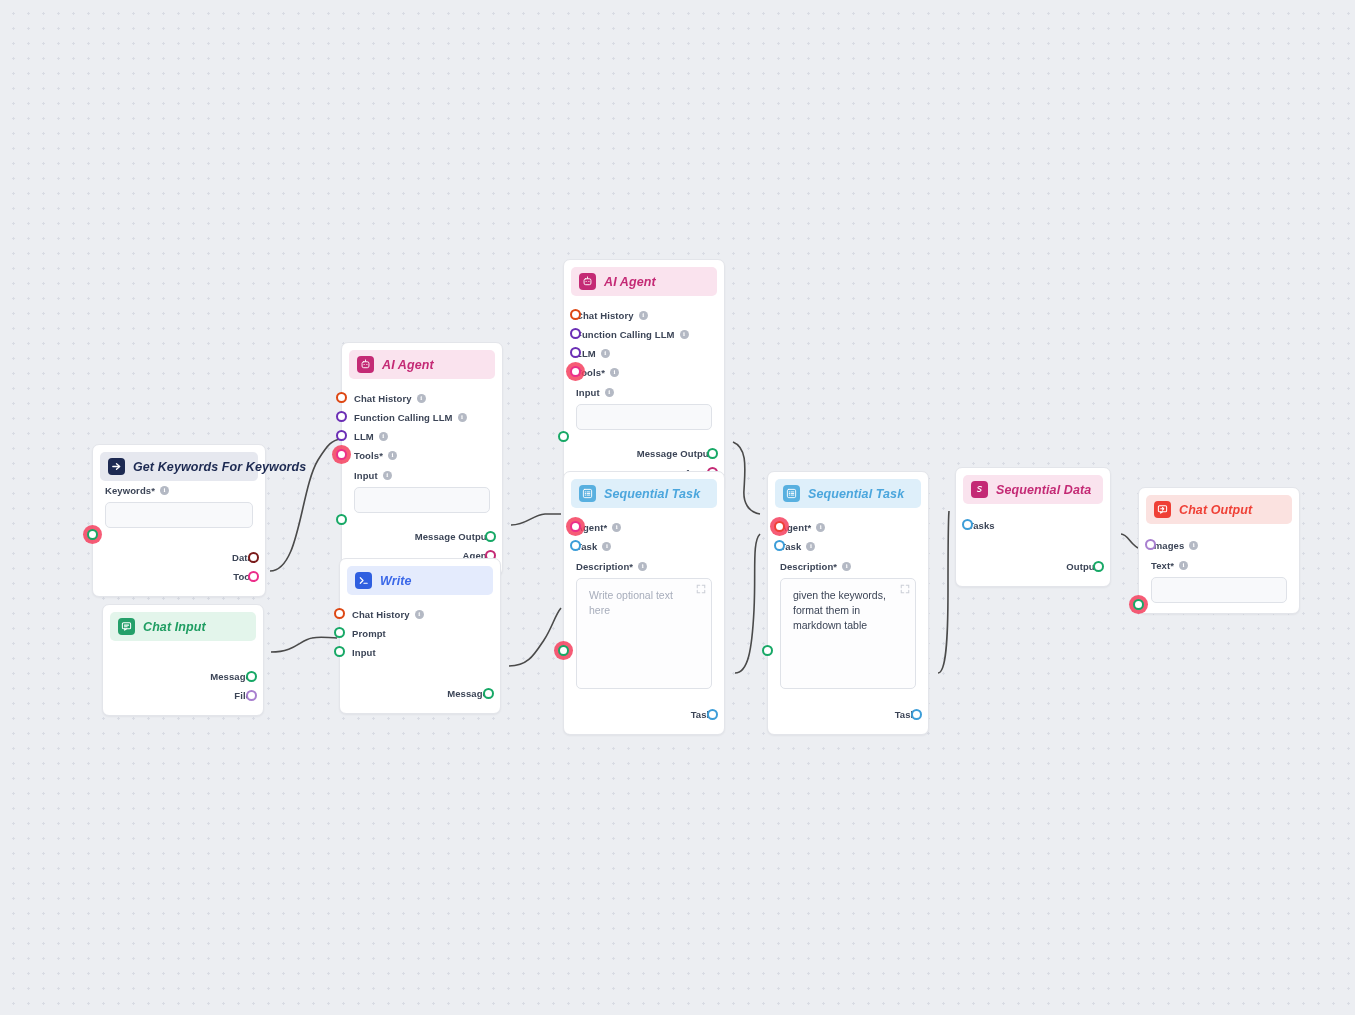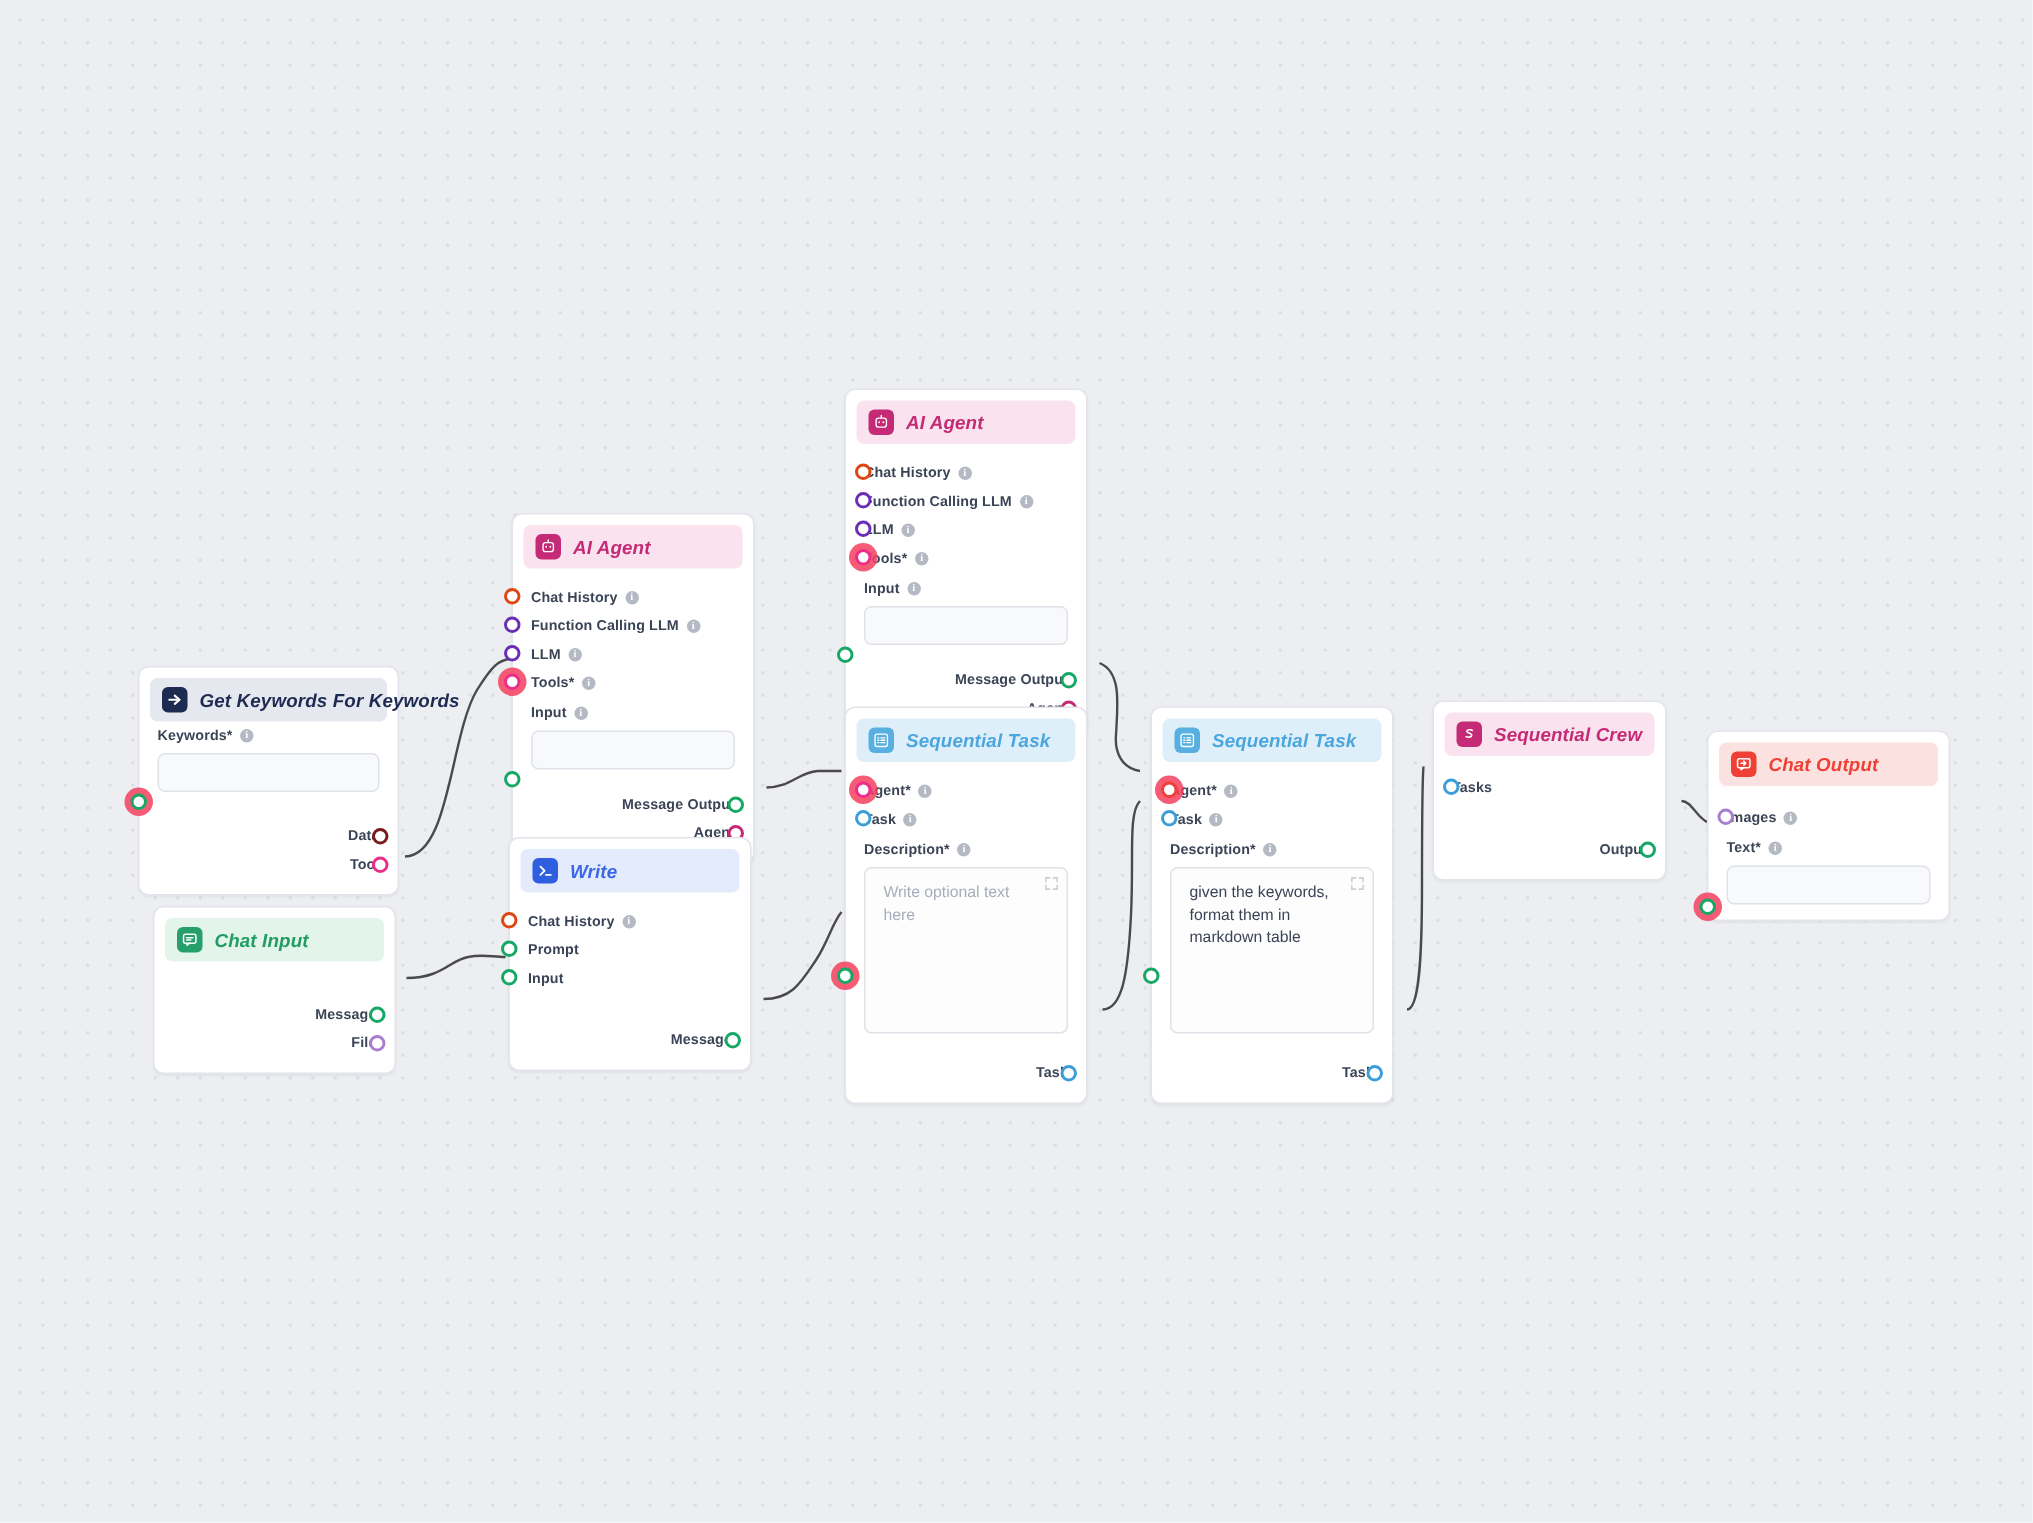--- a/index.html
+++ b/index.html
@@ -503,21 +503,21 @@
     </div>
   </div>
 
   <div class="node" style="left:955px; top:467px; width:156px;">
     <div class="node-header hdr-pink">
       <span class="chip chip-pink">
         <svg width="11" height="11" viewBox="0 0 24 24" fill="none" stroke="#fff" stroke-width="2.4" stroke-linecap="round" stroke-linejoin="round">
           <path d="M16.5 6.5 C15 5 9.5 5 8.5 7.5 C7.5 10 16 10.5 15.5 13.5 C15 16.5 9.5 17 7.5 15.5"></path>
         </svg>
       </span>
-      <span class="node-title">Sequential Crew</span>
+      <span class="node-title">Sequential Data</span>
     </div>
     <div class="node-body" style="padding-top:12px; padding-bottom:10px;">
       <div class="row">
         <div class="port p-cyan port-left" style="top:3px; left:-6px;"></div>
         <span class="field-label">Tasks</span>
       </div>
 
       <div style="height:22px;"></div>
 
       <div class="out-row">

